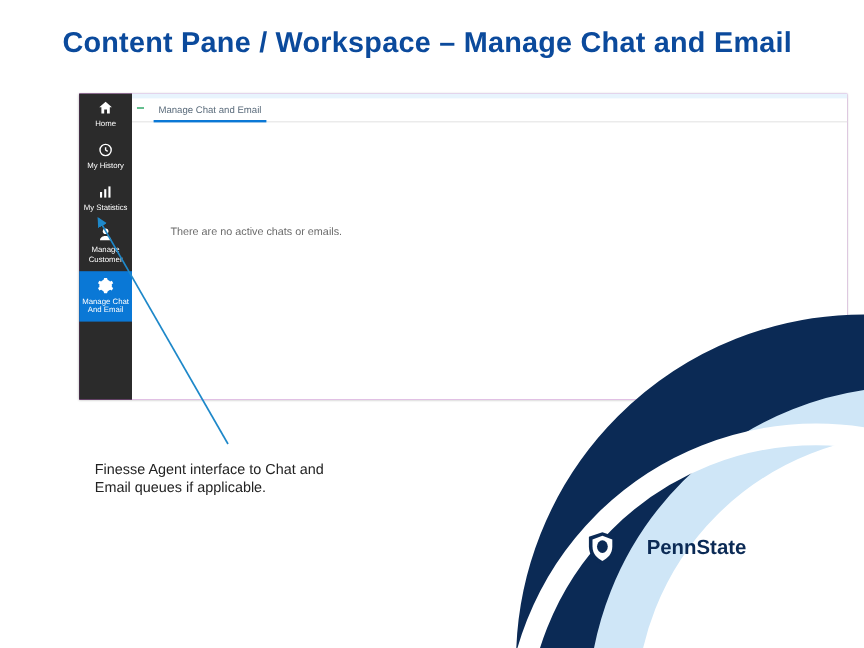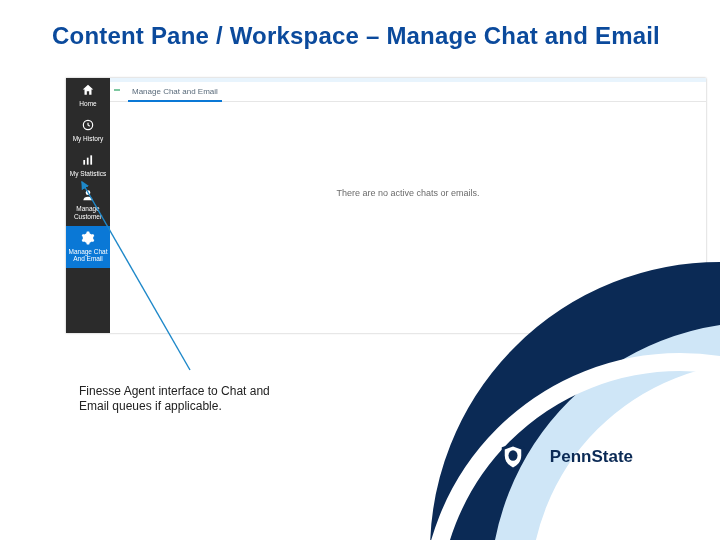--- a/index.html
+++ b/index.html
@@ -13,27 +13,27 @@
   .side-item .ic { display:block; margin:0 auto 3px auto; width:14px; height:14px; }
   .side-item.active { background:#0a78d6; }
   .side-item .lbl { display:block; padding:0 2px; }
 
   .workspace { position:absolute; top:0; left:44px; right:0; height:255px; background:#fff; }
   .strip { position:absolute; top:0; left:0; right:0; height:4px; background:#e8f4fd; }
   .tab-row { position:absolute; top:4px; left:0; right:0; height:20px; border-bottom:1px solid #e6e6e6; }
   .mini-toggle { position:absolute; top:5px; left:4px; width:6px; height:6px; }
   .mini-toggle svg { display:block; }
   .tab { position:absolute; top:3px; left:18px; font-size:8px; color:#5a6b7b; padding:2px 4px 4px 4px; border-bottom:2px solid #0a78d6; }
-  .empty-msg { position:absolute; top:110px; left:0; right:0; text-align:center; font-size:9px; color:#6b6b6b; }
+  .empty-msg { position:absolute; top:110px; left:0; right:0; font-size:9px; color:#6b6b6b;padding-left:32px; }
 
   .annotation-arrow { position:absolute; top:180px; left:80px; pointer-events:none; }
 
   .caption { position:absolute; top:384px; left:79px; width:220px; font-size:12px; color:#222; line-height:1.25; }
 
-  .brand { position:absolute; right:87px; bottom:40px; display:flex; align-items:center; gap:22px;margin-top:13px; }
+  .brand { position:absolute; right:98px; bottom:40px; display:flex; align-items:center; gap:22px;margin-top:13px; }
   .brand .shield { width:30px; height:30px; }
   .brand .name { font-size:17px; font-weight:700; color:#0b2a55; }
 
   .deco { position:absolute; right:-120px; bottom:-160px; width:420px; height:420px; pointer-events:none; }
 </style>
 </head>
 <body>
 
 <div class="slide">
 

